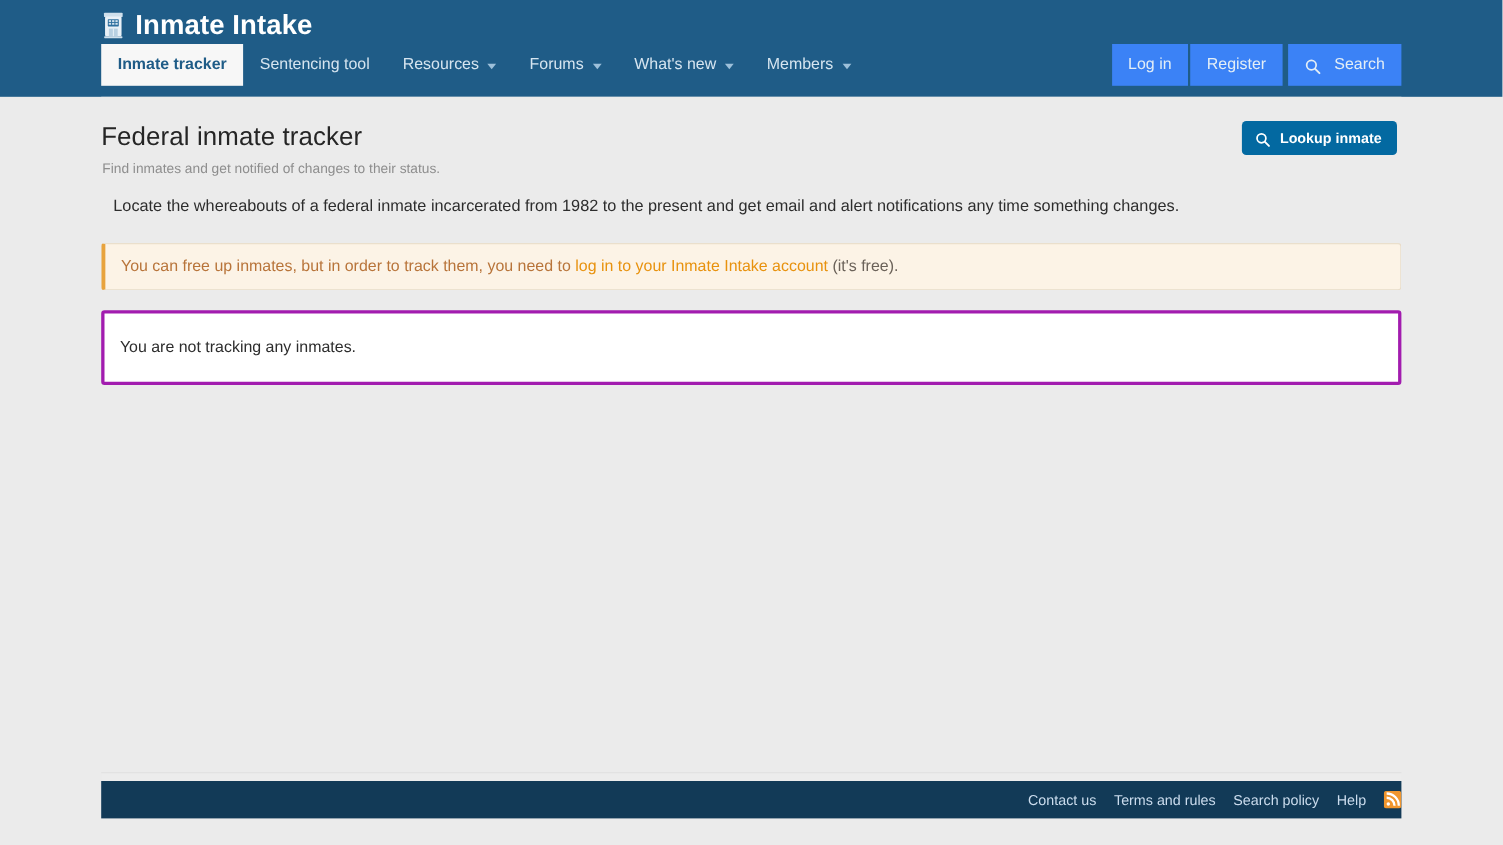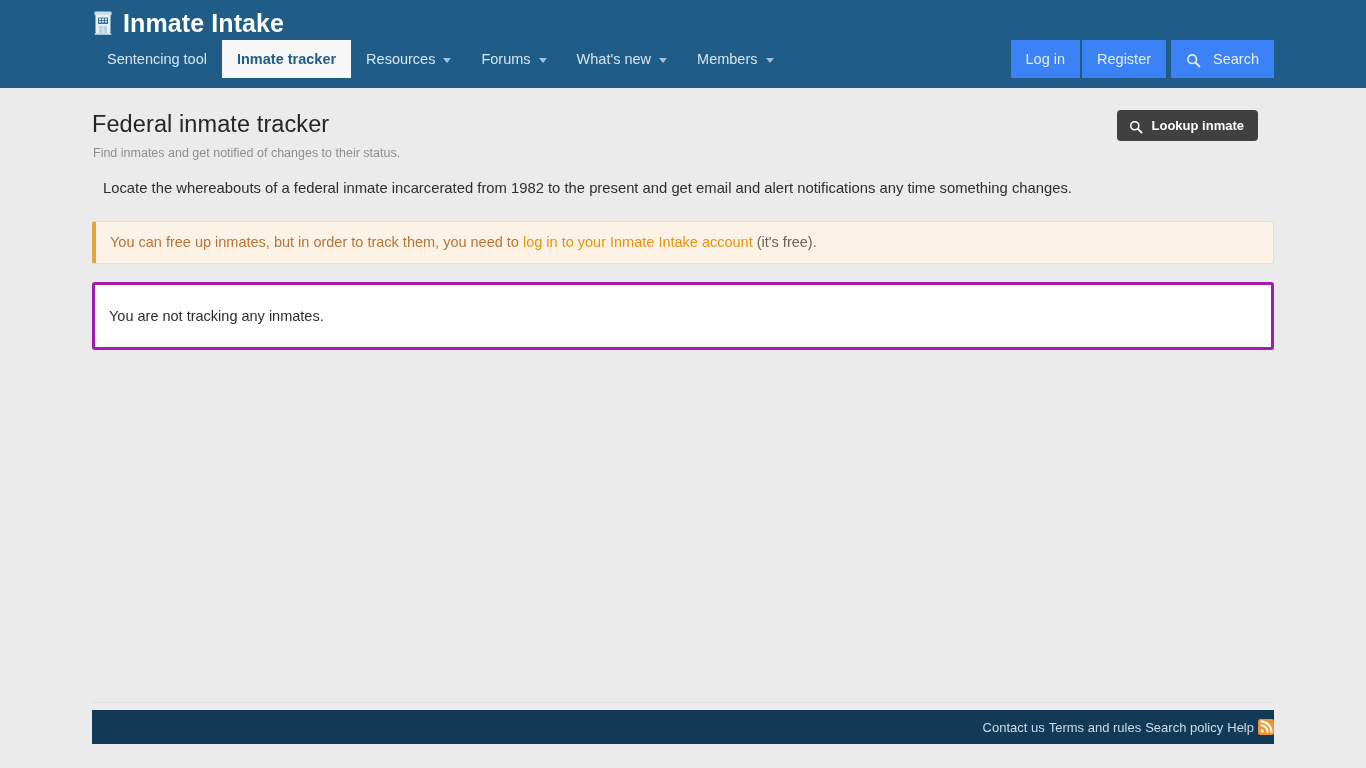--- a/index.html
+++ b/index.html
@@ -123,23 +123,23 @@
     letter-spacing: 0.1px;
   }
   .page-subtitle {
     font-size: 12.5px;
     color: #8e8e8e;
     margin: 8px 0 0 1px;
     line-height: 15px;
   }
   .lookup-btn {
     position: absolute;
-    right: 16px;
+    right: 4px;
     top: 22px;
-    background: #404040;
+    background: #0369a1;
     color: #ffffff;
     border: none;
     border-radius: 4px;
     font-size: 13px;
     font-weight: bold;
     height: 31px;
     padding: 0 14px 0 12px;
     display: flex;
     align-items: center;
     gap: 9px;
@@ -192,21 +192,21 @@
     background: #123a57;
     height: 34px;
   }
   .footer-inner {
     width: 1182px;
     margin: 0 auto;
     height: 34px;
     display: flex;
     align-items: center;
     justify-content: flex-end;
-    gap: 4px;
+    gap: 16px;
   }
   .footer-link {
     color: #cbdced;
     font-size: 13px;
     text-decoration: none;
     cursor: pointer;
     white-space: nowrap;
   }
   .rss-icon {
     width: 16px; height: 16px;
@@ -245,26 +245,26 @@
         <rect x="10.6" y="16" width="0.9" height="7" fill="#e9f1f7"></rect>
         <rect x="2.7" y="23" width="16.6" height="1.8" rx="0.6" fill="#cfe0ec"></rect>
       </svg>
       <span class="brand-title">Inmate Intake</span>
     </div>
 
     <div class="navbar">
 
       <div class="nav-left">
 
-        <div class="nav-item">
-          <span>Sentencing tool</span>
-        </div>
-
         <div class="nav-item active">
           <span>Inmate tracker</span>
+        </div>
+
+        <div class="nav-item">
+          <span>Sentencing tool</span>
         </div>
 
         <div class="nav-item">
           <span>Resources</span>
           <span class="caret"></span>
         </div>
 
         <div class="nav-item">
           <span>Forums</span>
           <span class="caret"></span>

